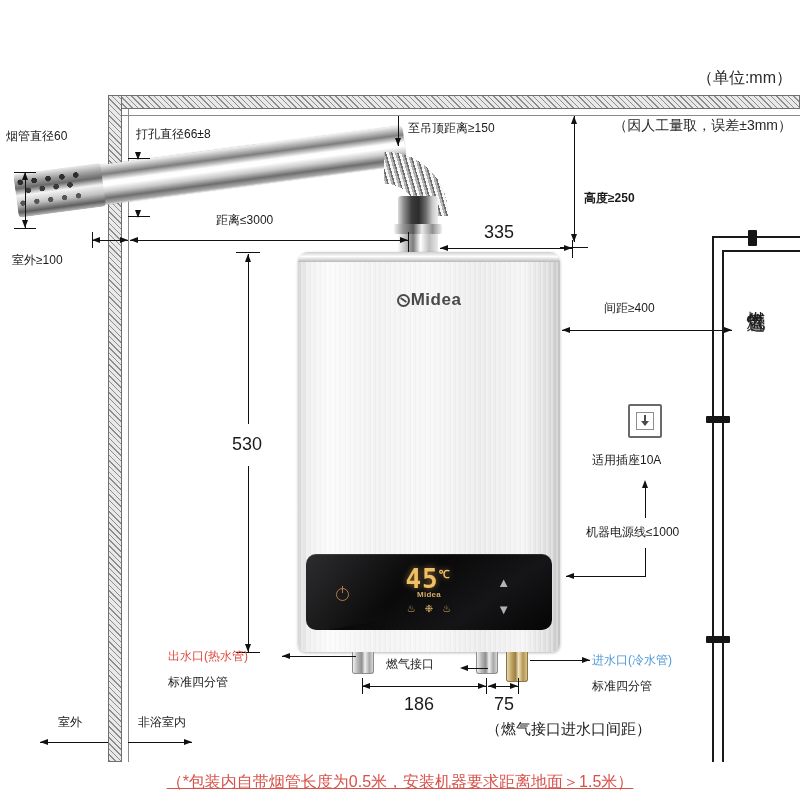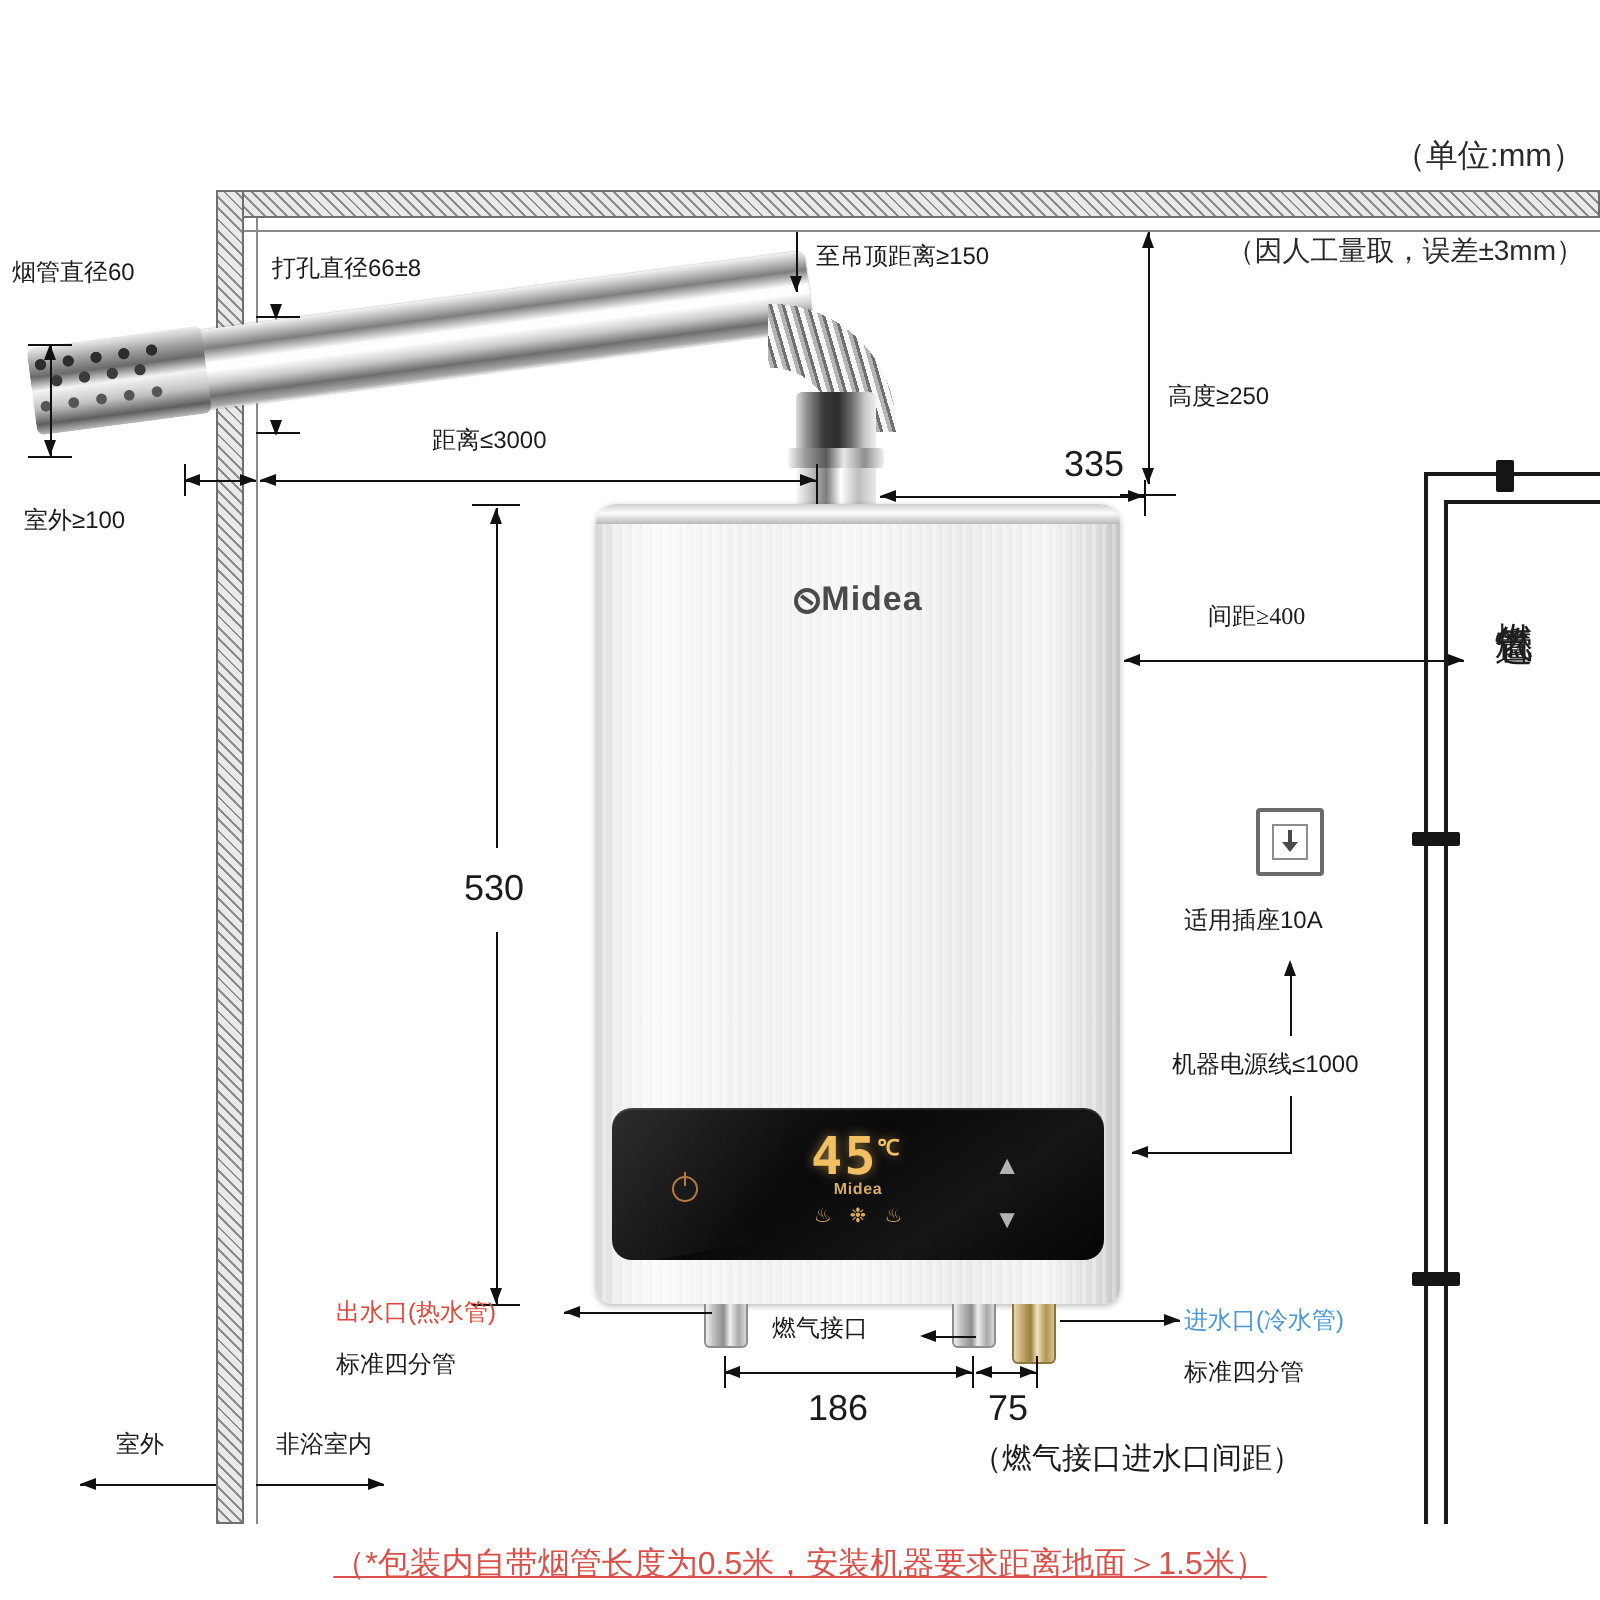--- a/index.html
+++ b/index.html
@@ -353,33 +353,33 @@
   <div class="abs lbl" style="left:216px; top:212px;">距离≤3000</div>
   <div class="abs dim-h" style="left:130px; top:240px; width:278px;"></div>
   <div class="ah left abs" style="left:130px; top:237px;"></div>
   <div class="ah right abs" style="left:400px; top:237px;"></div>
   <div class="abs tick-v" style="left:408px; top:232px; height:20px;"></div>
 
   <div class="abs lbl" style="left:408px; top:120px;">至吊顶距离≥150</div>
   <div class="abs dim-v" style="left:398px; top:116px; height:30px;"></div>
   <div class="av down abs" style="left:394.5px; top:138px;"></div>
 
-  <div class="abs lbl num" style="left:484px; top:222px;margin-left:48px;">335</div>
+  <div class="abs lbl num" style="left:484px; top:222px;">335</div>
   <div class="abs dim-h" style="left:440px; top:248px; width:132px;"></div>
   <div class="ah left abs" style="left:440px; top:245px;"></div>
   <div class="ah right abs" style="left:564px; top:245px;"></div>
   <div class="abs tick-v" style="left:572px; top:240px; height:18px;"></div>
 
-  <div class="abs lbl" style="left:584px; top:190px;">高度≥250</div>
+  <div class="abs lbl" style="left:584px; top:190px;font-weight:bold;">高度≥250</div>
   <div class="abs dim-v" style="left:574px; top:116px; height:126px;"></div>
   <div class="av up abs" style="left:570.5px; top:116px;"></div>
   <div class="av down abs" style="left:570.5px; top:234px;"></div>
   <div class="abs tick-h" style="left:560px; top:247px; width:28px;"></div>
 
-  <div class="abs lbl" style="left:604px; top:300px;font-family:Liberation Serif, serif;">间距≥400</div>
+  <div class="abs lbl" style="left:604px; top:300px;">间距≥400</div>
   <div class="abs dim-h" style="left:562px; top:330px; width:170px;"></div>
   <div class="ah left abs" style="left:562px; top:327px;"></div>
   <div class="ah right abs" style="left:724px; top:327px;"></div>
 
   <div class="abs lbl num" style="left:232px; top:434px;text-align:right;">530</div>
   <div class="abs dim-v" style="left:248px; top:254px; height:170px;"></div>
   <div class="abs dim-v" style="left:248px; top:466px; height:186px;"></div>
   <div class="av up abs" style="left:244.5px; top:254px;"></div>
   <div class="av down abs" style="left:244.5px; top:644px;"></div>
   <div class="abs tick-h" style="left:236px; top:252px; width:24px;"></div>

